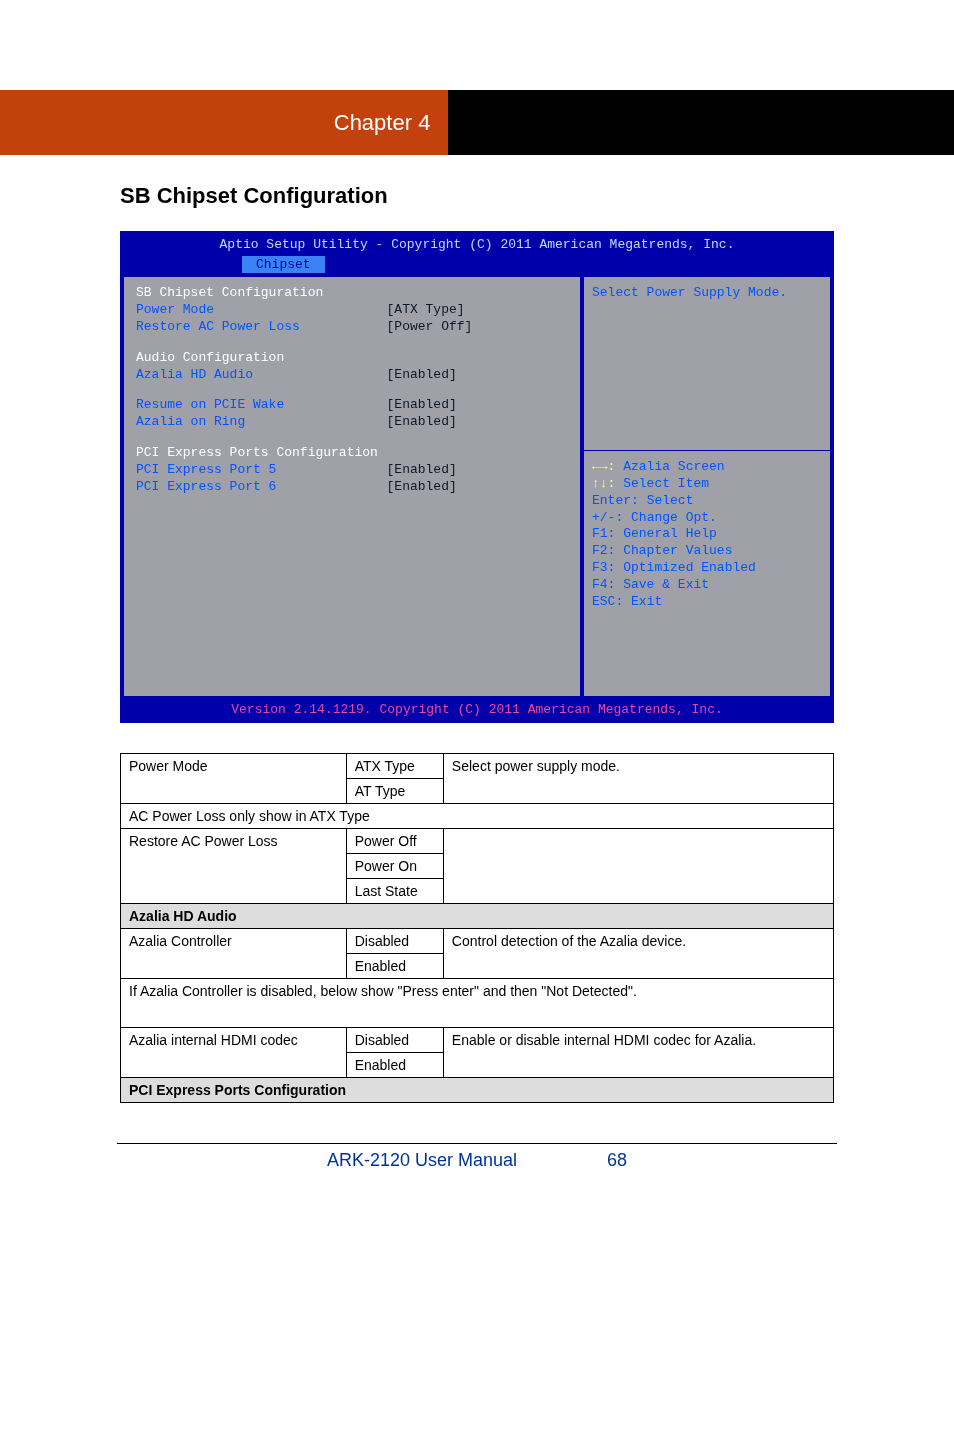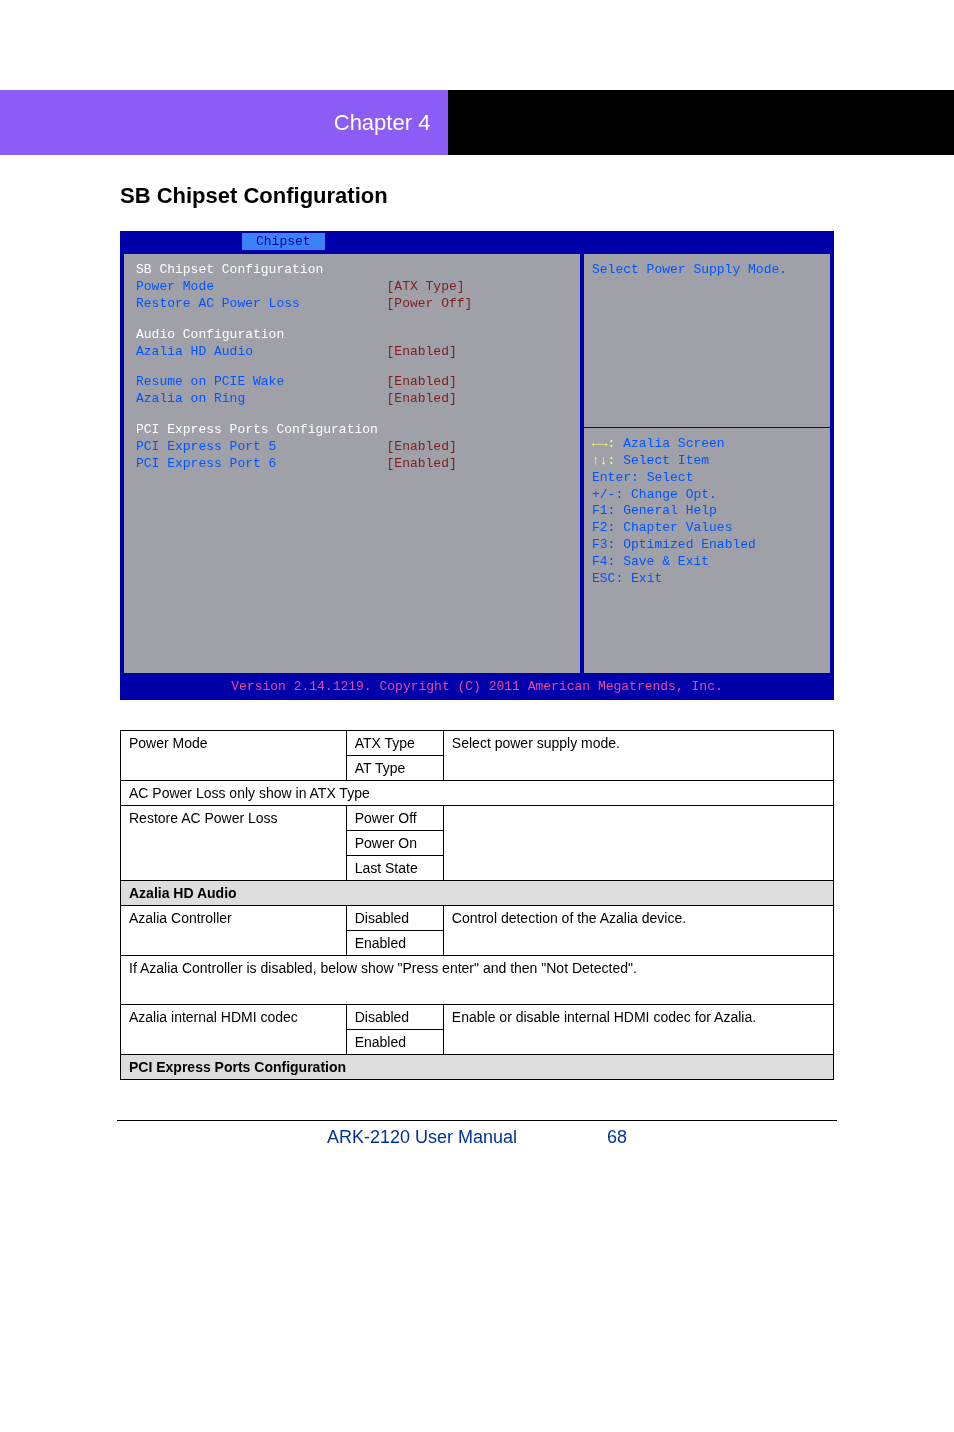--- a/index.html
+++ b/index.html
@@ -1,32 +1,32 @@
 <!DOCTYPE html>
 <html><head>
 <meta charset="utf-8">
 <style>
   body{margin:0;background:#fff;font-family:Arial,sans-serif;color:#000;width:954px}
   .header-bar{display:flex;height:65px;margin:90px 0 0 0}
-  .header-grey{background:#8b5cf6;flex:0 0 47%;display:flex;align-items:center;justify-content:flex-end;padding-right:18px;box-sizing:border-box;color:#fff;font-size:22px}
+  .header-grey{background:#c2410c;flex:0 0 47%;display:flex;align-items:center;justify-content:flex-end;padding-right:18px;box-sizing:border-box;color:#fff;font-size:22px}
   .header-black{background:#000;flex:1}
   .main-wrap{padding:0 120px}
   .section-title{font-size:22px;font-weight:bold;margin:28px 0 22px 0}
   
   .bios{font-family:"Courier New",monospace;font-size:14px;color:#fff;background:#a0a0a8;border:2px solid #0000aa}
   .bios-top{background:#0000aa;text-align:center;padding:4px 0;color:#c0d8ff;font-size:13px}
   .bios-tabrow{background:#0000aa;padding:0 0 2px 120px;display:flex}
   .bios-tab{background:#3b82f6;color:#0000aa;padding:1px 14px;font-size:13px}
   .bios-body{display:flex;background:#0000aa}
   .bios-left{flex:1;background:#a0a0a8;font-size:13px;padding:8px 12px 200px 12px;border:2px solid #0000aa;line-height:1.3}
   .bios-right{width:230px;background:#a0a0a8;font-size:13px;padding:8px 8px 8px 8px;border:2px solid #0000aa;line-height:1.3}
   .bios-right hr{border:none;border-top:1px solid #0000aa;margin:8px -8px}
   .bios-row{display:flex}
   .bios-label{color:#0055ff;flex:0 0 58%}
-  .bios-val{color:#7f1d1d}
+  .bios-val{color:#0f172a}
   .bios-head{color:#fff}
   .bios-bottom{background:#0000aa;text-align:center;padding:4px 0;color:#ec4899;font-size:13px}
   .yl{color:#ffff66}
   
   table.desc{border-collapse:collapse;width:100%;margin-top:30px;font-size:14px}
   table.desc td,table.desc th{border:1px solid #000;padding:4px 8px;text-align:left;vertical-align:top;font-weight:normal}
   table.desc .hd{background:#ddd;font-weight:bold}
   .footer{font-size:18px;text-align:center;padding:40px 0 20px 0;color:#003399}
   .footer-line{border-top:1px solid #000;width:720px;margin:0 auto 6px auto}
 </style>
@@ -35,20 +35,21 @@
 
 <div class="header-bar">
   <div class="header-grey">Chapter 4</div>
   <div class="header-black"></div>
 </div>
 
 <div class="main-wrap">
   <div class="section-title">SB Chipset Configuration</div>
 
   <div class="bios">
+    <div class="bios-top">Aptio Setup Utility - Copyright (C) 2011 American Megatrends, Inc.</div>
     <div class="bios-tabrow">
       <div class="bios-tab">Chipset</div>
     </div>
     <div class="bios-body">
       <div class="bios-left">
         <div class="bios-head">SB Chipset Configuration</div>
         <div class="bios-row">
           <div class="bios-label">Power Mode</div>
           <div class="bios-val">[ATX Type]</div>
         </div>

